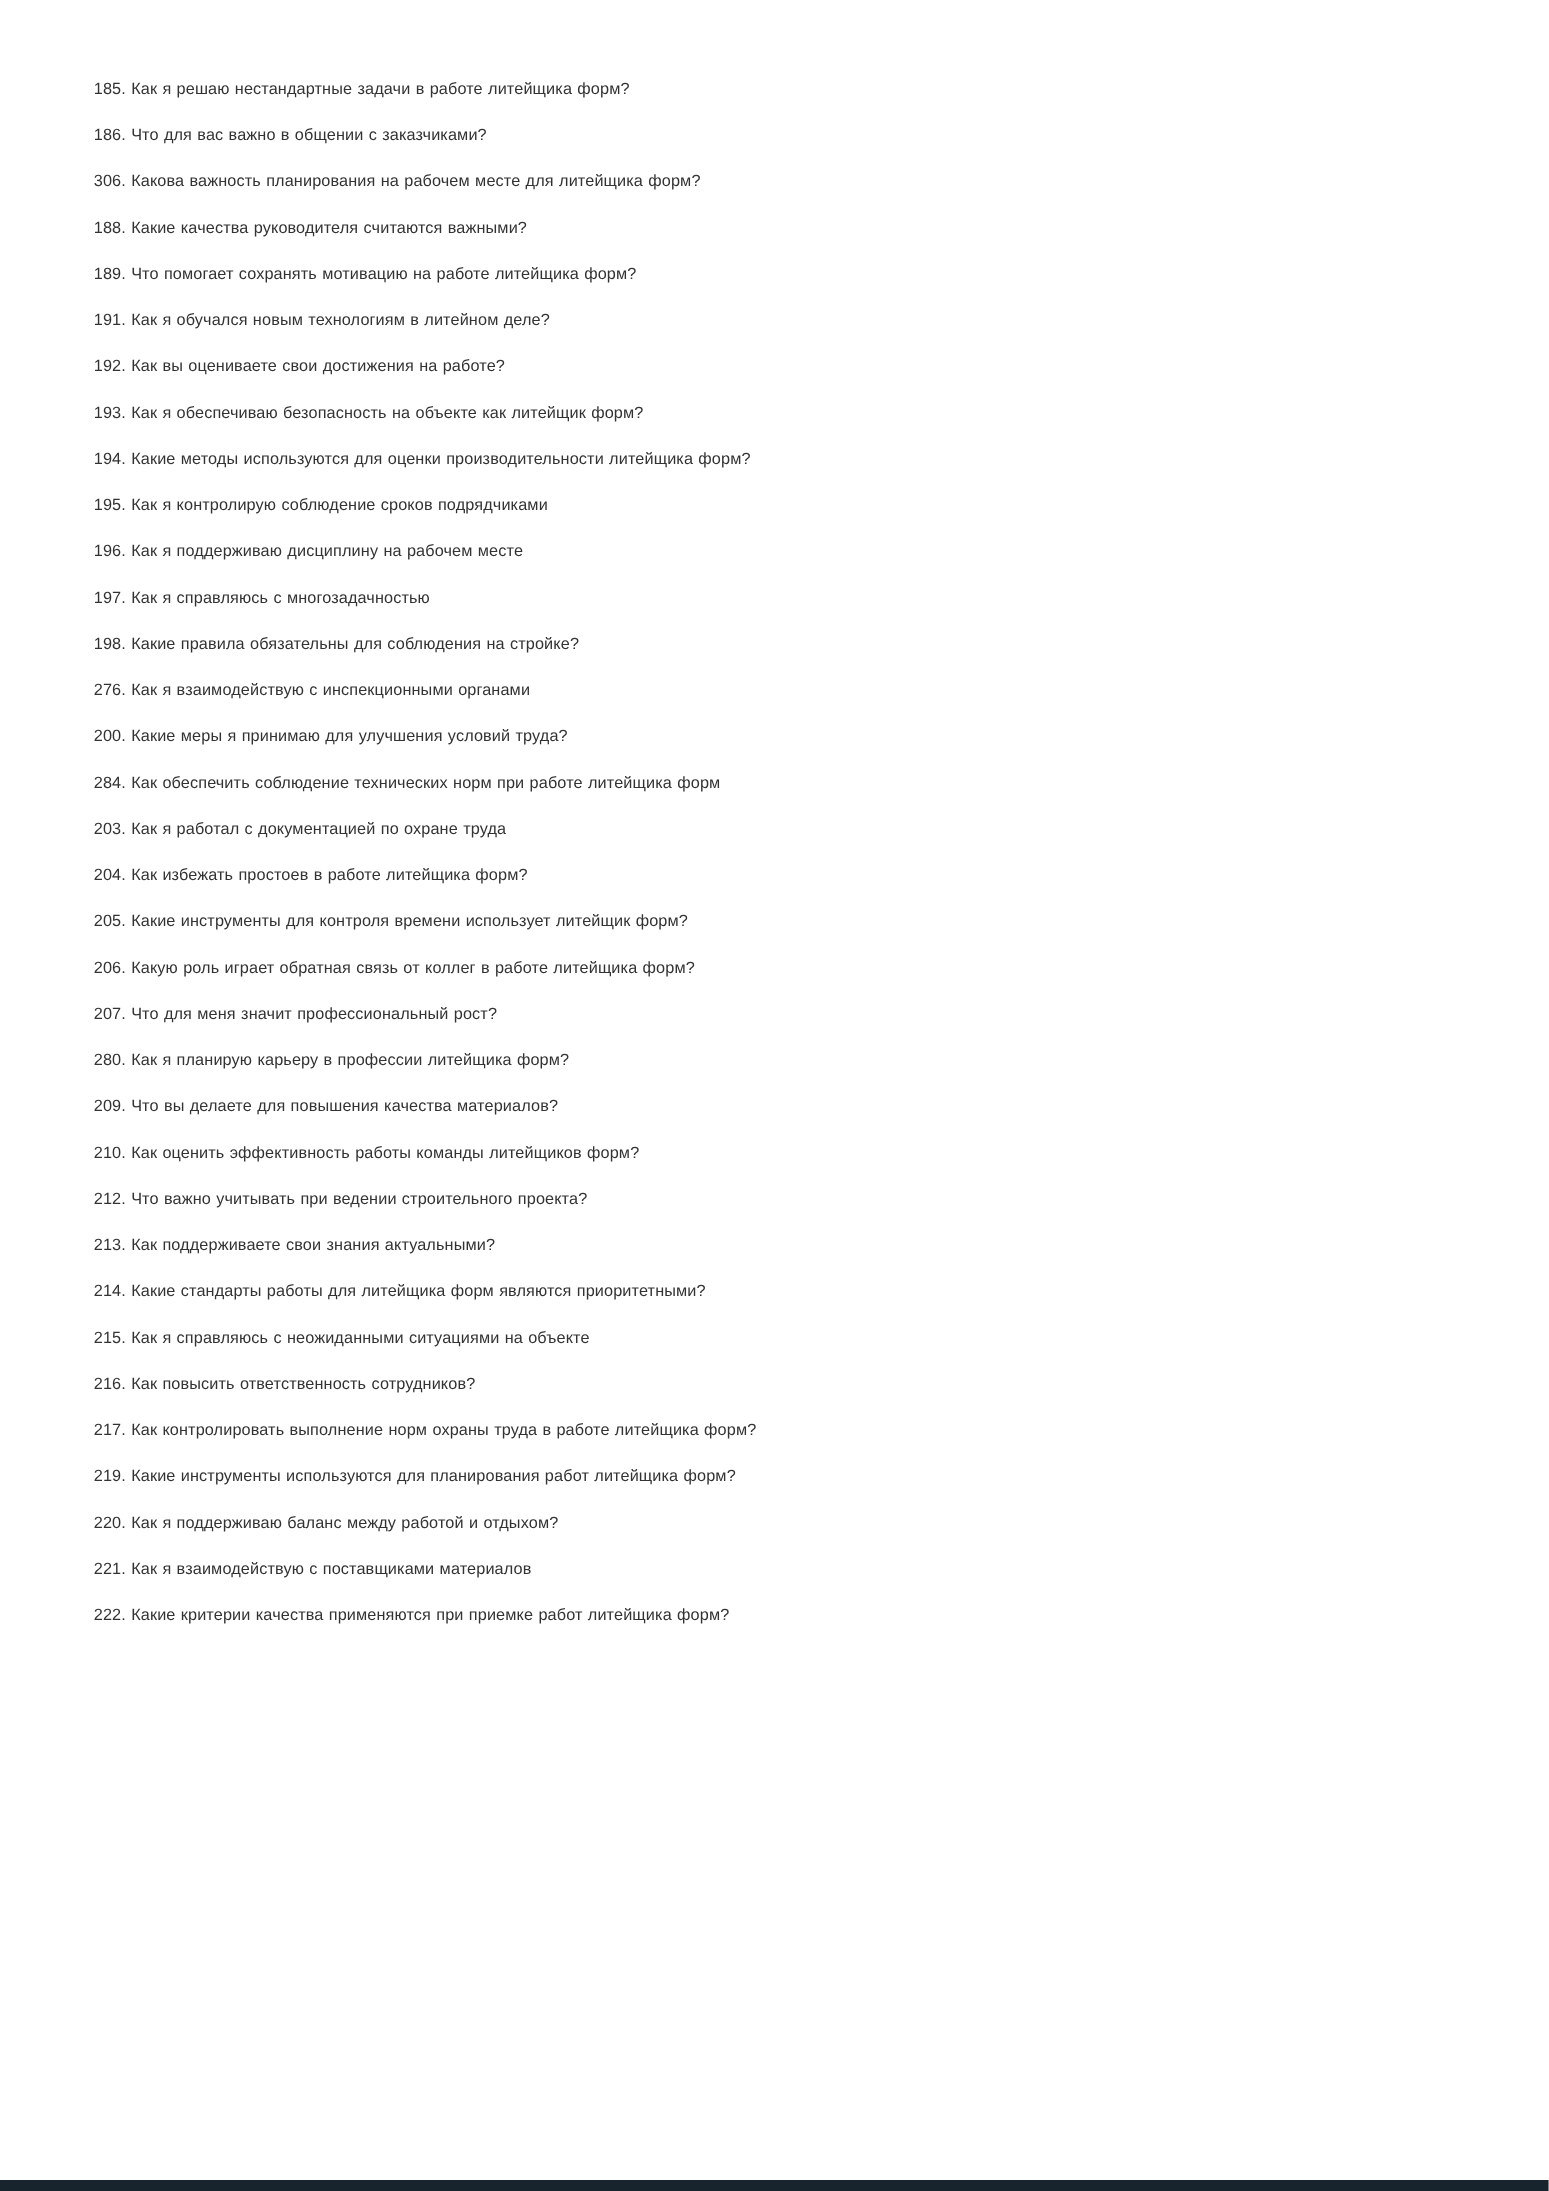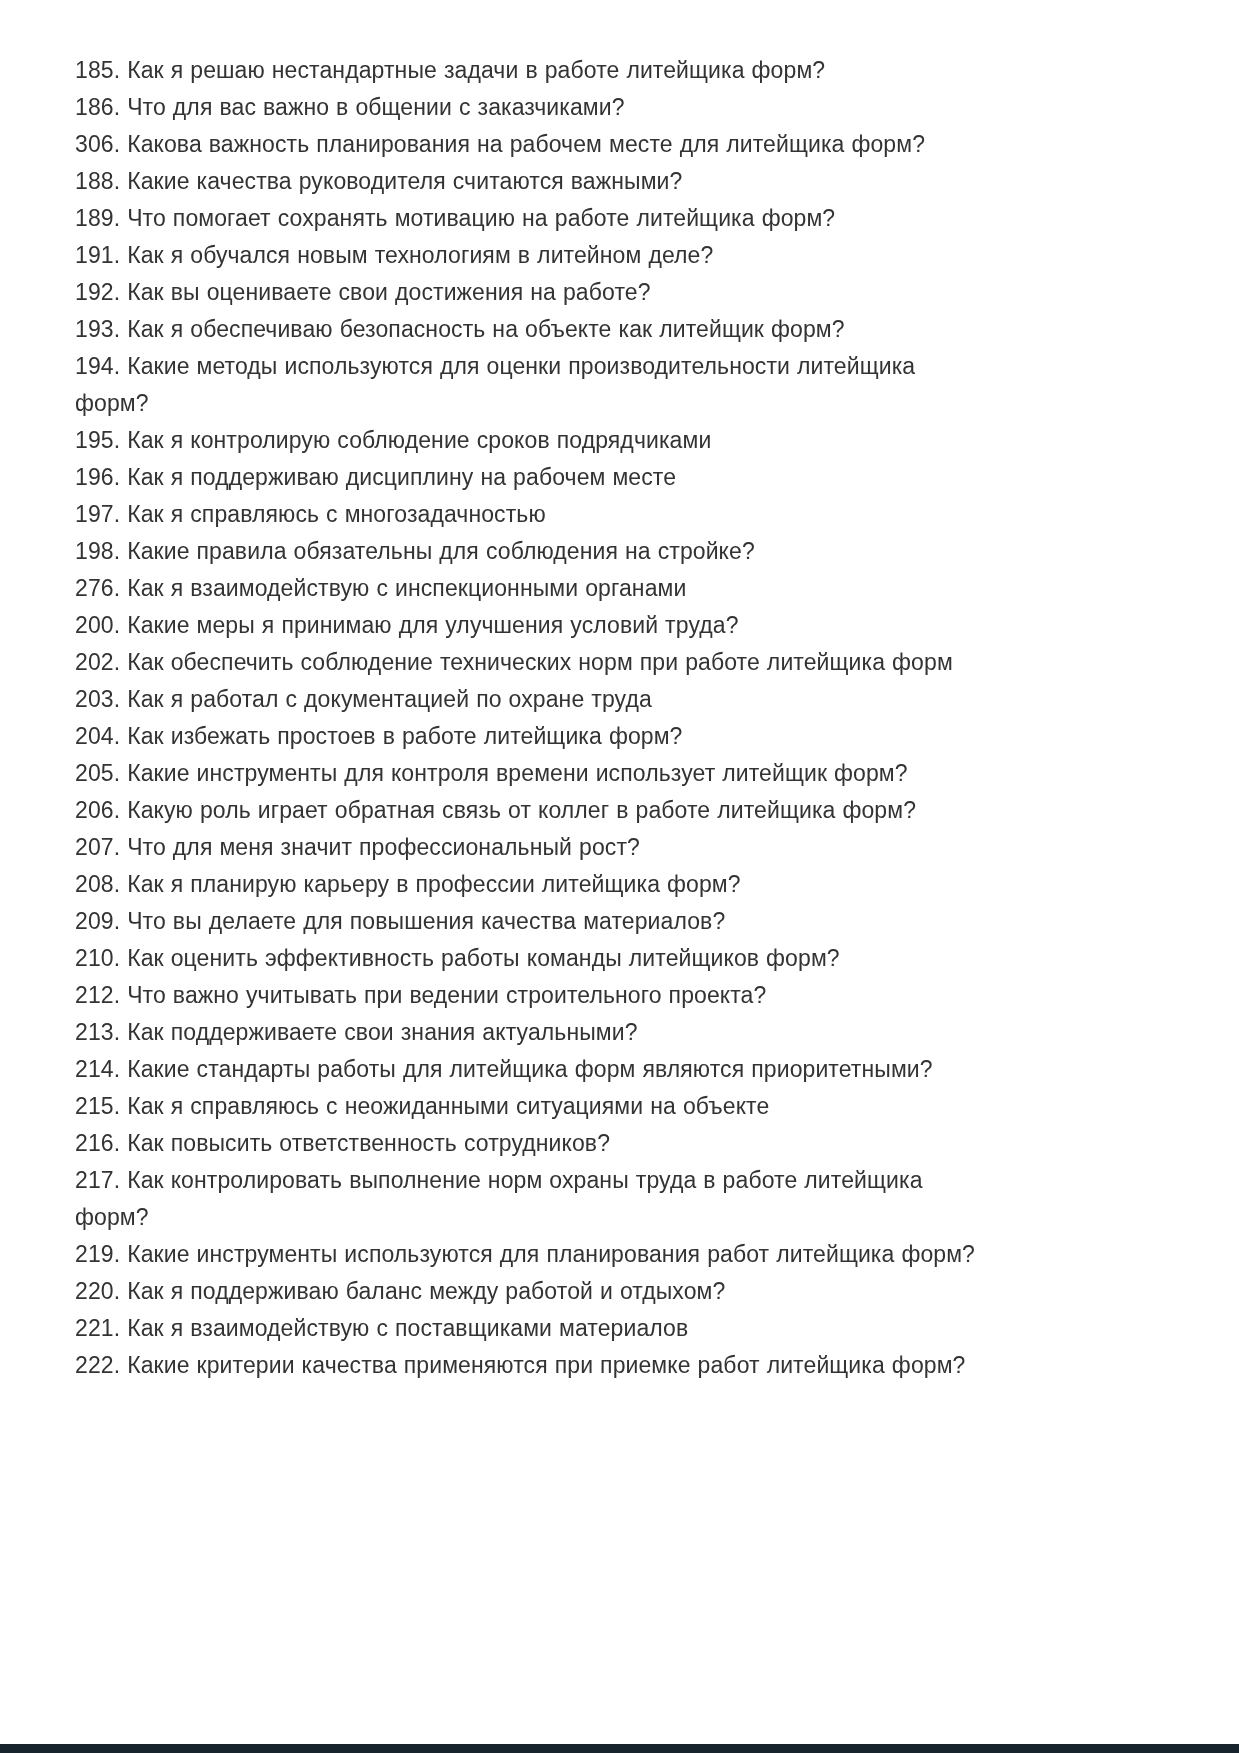--- a/index.html
+++ b/index.html
@@ -13,21 +13,21 @@
     font-family: "Liberation Sans", "DejaVu Sans", sans-serif;
     color: var(--text-color, #333333);
     position: relative;
     overflow: hidden;
   }
   .content {
     padding: 52px 60px 0 75px;
   }
   .question {
     margin: 0;
-    font-size: 23px;
+    font-size: 13px;
     line-height: 37px;
     max-width: 900px;
     letter-spacing: 0.1px;
     word-spacing: 0.5px;
   }
   .bottom-bar {
     position: absolute;
     left: 0;
     bottom: 0;
     width: 100%;
@@ -48,27 +48,27 @@
       <p class="question">191. Как я обучался новым технологиям в литейном деле?</p>
       <p class="question">192. Как вы оцениваете свои достижения на работе?</p>
       <p class="question">193. Как я обеспечиваю безопасность на объекте как литейщик форм?</p>
       <p class="question">194. Какие методы используются для оценки производительности литейщика форм?</p>
       <p class="question">195. Как я контролирую соблюдение сроков подрядчиками</p>
       <p class="question">196. Как я поддерживаю дисциплину на рабочем месте</p>
       <p class="question">197. Как я справляюсь с многозадачностью</p>
       <p class="question">198. Какие правила обязательны для соблюдения на стройке?</p>
       <p class="question">276. Как я взаимодействую с инспекционными органами</p>
       <p class="question">200. Какие меры я принимаю для улучшения условий труда?</p>
-      <p class="question">202. Как обеспечить соблюдение технических норм при работе литейщика форм</p>
+      <p class="question">284. Как обеспечить соблюдение технических норм при работе литейщика форм</p>
       <p class="question">203. Как я работал с документацией по охране труда</p>
       <p class="question">204. Как избежать простоев в работе литейщика форм?</p>
       <p class="question">205. Какие инструменты для контроля времени использует литейщик форм?</p>
       <p class="question">206. Какую роль играет обратная связь от коллег в работе литейщика форм?</p>
       <p class="question">207. Что для меня значит профессиональный рост?</p>
-      <p class="question">208. Как я планирую карьеру в профессии литейщика форм?</p>
+      <p class="question">280. Как я планирую карьеру в профессии литейщика форм?</p>
       <p class="question">209. Что вы делаете для повышения качества материалов?</p>
       <p class="question">210. Как оценить эффективность работы команды литейщиков форм?</p>
       <p class="question">212. Что важно учитывать при ведении строительного проекта?</p>
       <p class="question">213. Как поддерживаете свои знания актуальными?</p>
       <p class="question">214. Какие стандарты работы для литейщика форм являются приоритетными?</p>
       <p class="question">215. Как я справляюсь с неожиданными ситуациями на объекте</p>
       <p class="question">216. Как повысить ответственность сотрудников?</p>
       <p class="question">217. Как контролировать выполнение норм охраны труда в работе литейщика форм?</p>
       <p class="question">219. Какие инструменты используются для планирования работ литейщика форм?</p>
       <p class="question">220. Как я поддерживаю баланс между работой и отдыхом?</p>

